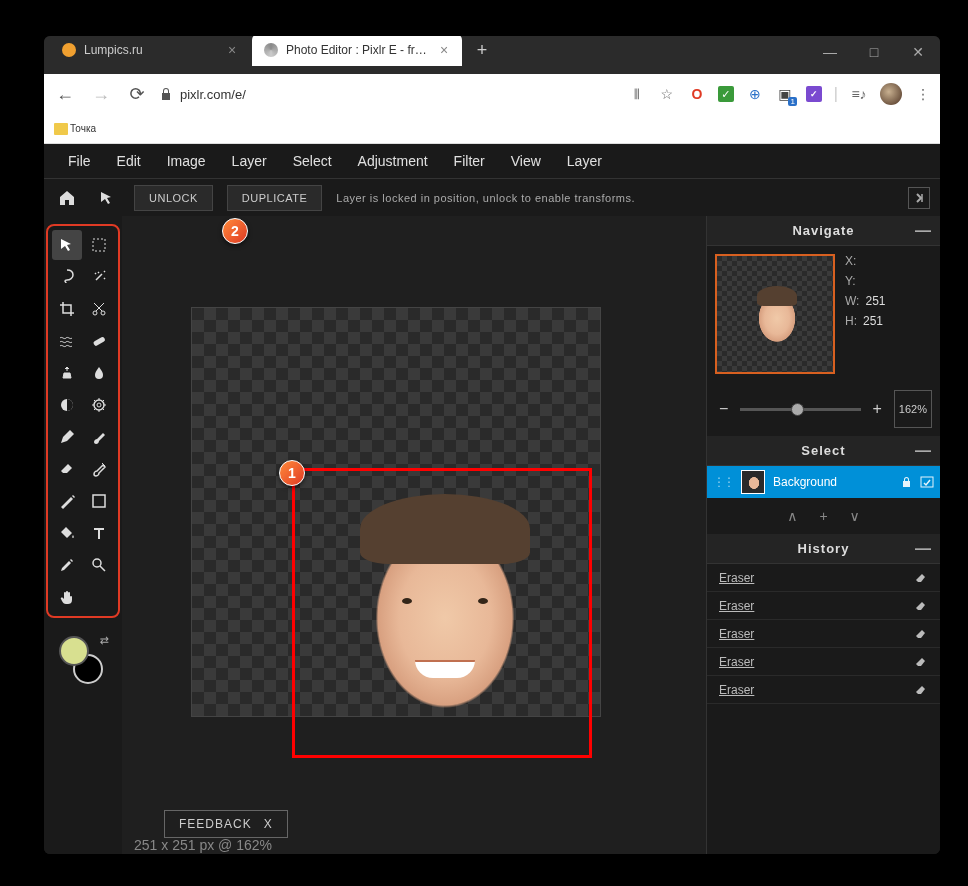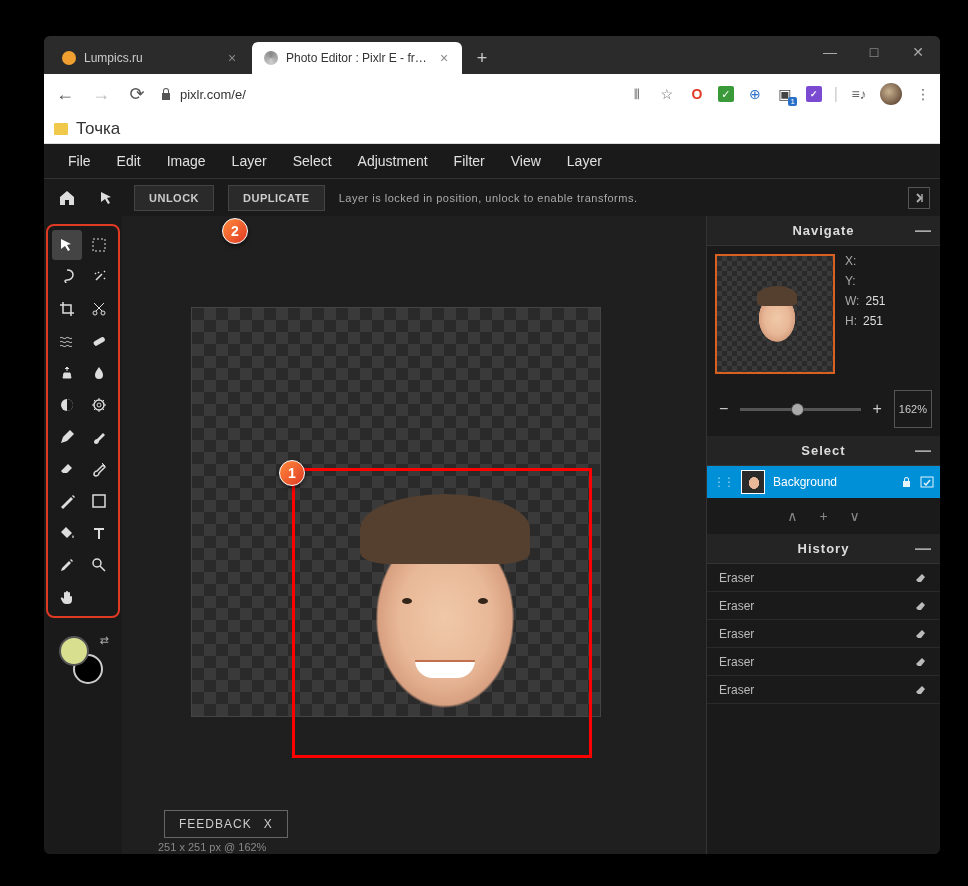--- a/index.html
+++ b/index.html
@@ -1,44 +1,44 @@
 <!DOCTYPE html>
 <html><head>
 <meta charset="utf-8">
 <style>
 * { margin: 0; padding: 0; box-sizing: border-box; font-family: Arial, sans-serif; }
 body { background: #000; width: 968px; height: 886px; overflow: hidden; position: relative; }
 .browser-window { position: absolute; top: 36px; left: 44px; width: 896px; height: 818px; background: #1a1a1a; border-radius: 6px; overflow: hidden; display: flex; flex-direction: column; }
-.tab-strip { background: #2b2b2b; height: 38px; display: flex; align-items: flex-end; padding: 0 6px; position: relative; }
+.tab-strip { background: #2b2b2b; height: 38px; display: flex; align-items: flex-end; padding: 8px 6px; position: relative; }
 .tab { height: 32px; padding: 0 12px; display: flex; align-items: center; gap: 8px; font-size: 12px; color: #ccc; border-radius: 6px 6px 0 0; margin-right: 2px; min-width: 200px; max-width: 210px; }
 .tab.active { background: #fff; color: #333; }
 .tab.inactive { background: #2b2b2b; }
 .favicon { width: 14px; height: 14px; border-radius: 50%; flex-shrink: 0; }
 .tab-close { width: 12px; height: 12px; display: flex; align-items: center; justify-content: center; font-size: 14px; color: #888; cursor: pointer; }
 .tab-title { flex: 1; overflow: hidden; white-space: nowrap; text-overflow: ellipsis; }
 .new-tab { width: 24px; height: 24px; display: flex; align-items: center; justify-content: center; color: #ccc; font-size: 18px; cursor: pointer; margin-left: 6px; margin-bottom: 4px; }
 .window-controls { position: absolute; right: 0; top: 0; display: flex; height: 32px; }
 .win-btn { width: 44px; height: 32px; display: flex; align-items: center; justify-content: center; color: #aaa; font-size: 14px; cursor: pointer; }
 .address-bar { background: #fff; height: 40px; display: flex; align-items: center; padding: 0 8px; gap: 10px; }
 .nav-btn { width: 26px; height: 26px; display: flex; align-items: center; justify-content: center; color: #555; cursor: pointer; font-size: 18px; }
 .nav-btn.disabled { color: #bbb; }
 .url-box { flex: 1; display: flex; align-items: center; gap: 8px; font-size: 13px; color: #333; }
 .lock-icon { color: #555; }
 .ext-icons { display: flex; gap: 12px; align-items: center; }
 .ext-ico { width: 18px; height: 18px; display: flex; align-items: center; justify-content: center; font-size: 14px; }
 .avatar { width: 22px; height: 22px; border-radius: 50%; background: radial-gradient(circle at 40% 40%, #c8b090, #4a3020); }
 .bookmarks-bar { background: #fff; height: 30px; display: flex; align-items: center; padding: 0 10px; gap: 6px; border-bottom: 1px solid #ddd; }
-.bookmark-item { display: flex; align-items: center; gap: 8px; font-size: 17px; color: #333; cursor: pointer; }
+.bookmark-item { display: flex; align-items: center; gap: 2px; font-size: 10px; color: #333; cursor: pointer; }
 .folder-icon { width: 14px; height: 12px; background: #f0c94a; border-radius: 1px; }
 .app-area { flex: 1; background: #1a1a1a; display: flex; flex-direction: column; overflow: hidden; }
 .menu-bar { background: #1a1a1a; height: 34px; display: flex; align-items: center; padding: 0 12px; gap: 2px; }
 .menu-item { color: #e0e0e0; font-size: 14px; padding: 6px 12px; cursor: pointer; }
 .tool-options-bar { background: #1a1a1a; height: 38px; display: flex; align-items: center; padding: 0 10px; gap: 14px; border-top: 1px solid #333; }
 .home-btn, .arrow-btn { width: 26px; height: 26px; display: flex; align-items: center; justify-content: center; color: #ddd; }
-.opt-btn { background: #2a2a2a; border: 1px solid #444; color: #ccc; font-size: 11px; font-weight: bold; padding: 6px 14px; cursor: pointer; letter-spacing: 0.5px; }
+.opt-btn { background: #2a2a2a; border: 1px solid #444; color: #ccc; font-size: 11px; font-weight: normal; padding: 6px 14px; cursor: pointer; letter-spacing: 0.5px; }
 .opt-text { color: #aaa; font-size: 11px; letter-spacing: 0.5px; }
 .toggle-panel { margin-left: auto; width: 22px; height: 22px; border: 1px solid #555; display: flex; align-items: center; justify-content: center; color: #aaa; cursor: pointer; }
 .workspace { flex: 1; display: flex; overflow: hidden; }
 .left-tools { width: 78px; background: #1a1a1a; display: flex; flex-direction: column; align-items: center; padding: 8px 0; position: relative; }
 .tool-grid { border: 2px solid #e03a24; border-radius: 8px; padding: 4px; display: grid; grid-template-columns: 30px 30px; gap: 2px; }
 .tool-cell { width: 30px; height: 30px; display: flex; align-items: center; justify-content: center; color: #ddd; cursor: pointer; border-radius: 3px; }
 .tool-cell.selected { background: #444; color: #fff; }
 .badge { position: absolute; width: 26px; height: 26px; border-radius: 50%; background: linear-gradient(135deg, #ff8a3a, #e03a24); border: 1px solid #fff; color: #fff; font-weight: bold; font-size: 14px; display: flex; align-items: center; justify-content: center; box-shadow: 0 2px 4px rgba(0,0,0,0.5); z-index: 10; }
 .color-picker { margin-top: 18px; position: relative; width: 48px; height: 48px; }
 .fg-color { position: absolute; top: 0; left: 0; width: 30px; height: 30px; border-radius: 50%; background: #d8e090; border: 2px solid #555; z-index: 2; }
@@ -50,21 +50,21 @@
 .sel-box { position: absolute; top: 160px; left: 100px; width: 300px; height: 290px; border: 3px solid #ff0000; }
 .face { position: absolute; top: 180px; left: 148px; width: 210px; height: 250px; }
 .head { width: 100%; height: 100%; background: radial-gradient(ellipse 55% 60% at 50% 52%, #f0c9a8 0%, #e8b898 40%, #d8a080 58%, transparent 60%); border-radius: 50% 50% 48% 48%; position: relative; }
 .hair { position: absolute; top: 6px; left: 20px; right: 20px; height: 70px; background: #554030; border-radius: 60% 60% 20% 20%; }
 .eye { position: absolute; width: 10px; height: 6px; background: #332518; border-radius: 50%; top: 110px; }
 .eye.l { left: 62px; } .eye.r { right: 62px; }
 .mouth { position: absolute; bottom: 60px; left: 50%; transform: translateX(-50%); width: 60px; height: 18px; background: #fff; border-radius: 0 0 30px 30px; border-top: 2px solid #c07050; }
 .badge1 { top: 152px; left: 87px; }
 .badge2 { top: -2px; left: 178px; }
 .feedback-box { position: absolute; bottom: 16px; left: 42px; border: 1px solid #666; padding: 6px 14px; color: #ccc; font-size: 12px; letter-spacing: 1px; display: flex; gap: 12px; cursor: pointer; }
-.canvas-info { position: absolute; bottom: 1px; left: 12px; color: #888; font-size: 11px; margin-left: 24px; }
+.canvas-info { position: absolute; bottom: 1px; left: 12px; color: #888; font-size: 14px; }
 .right-panels { width: 234px; background: #1a1a1a; display: flex; flex-direction: column; border-left: 1px solid #333; }
 .panel-header { background: #242424; height: 30px; display: flex; align-items: center; justify-content: center; color: #ddd; font-size: 13px; font-weight: bold; letter-spacing: 1px; position: relative; border-bottom: 1px solid #333; }
 .panel-minimize { position: absolute; right: 8px; color: #aaa; font-size: 16px; cursor: pointer; }
 .navigate-panel { padding: 8px; }
 .nav-content { display: flex; gap: 10px; }
 .nav-thumb { width: 120px; height: 120px; border: 2px solid #d86020; background-image: linear-gradient(45deg,#3a3a3a 25%,transparent 25%),linear-gradient(-45deg,#3a3a3a 25%,transparent 25%),linear-gradient(45deg,transparent 75%,#3a3a3a 75%),linear-gradient(-45deg,transparent 75%,#3a3a3a 75%); background-size: 10px 10px; background-position: 0 0,0 5px,5px -5px,-5px 0; background-color:#2a2a2a; position: relative; overflow: hidden; }
 .nav-thumb .mini-face { position: absolute; top: 28px; left: 32px; width: 56px; height: 66px; background: radial-gradient(ellipse 55% 60% at 50% 52%, #f0c9a8 0%, #e8b898 40%, #d8a080 58%, transparent 60%); border-radius: 50%; }
 .nav-thumb .mini-hair { position: absolute; top: 2px; left: 8px; right: 8px; height: 20px; background: #554030; border-radius: 60% 60% 20% 20%; }
 .nav-info { font-size: 12px; color: #aaa; display: flex; flex-direction: column; gap: 6px; }
 .nav-info div { display: flex; gap: 6px; }
@@ -78,21 +78,21 @@
 .layer-row { background: #0090d8; height: 32px; display: flex; align-items: center; padding: 0 6px; gap: 8px; color: #fff; font-size: 12px; }
 .layer-drag { color: rgba(255,255,255,0.6); font-size: 12px; letter-spacing: -2px; }
 .layer-thumb { width: 24px; height: 24px; background: #2a2a2a; border: 1px solid #fff; position: relative; overflow: hidden; }
 .layer-thumb::after { content: ""; position: absolute; top: 4px; left: 5px; width: 14px; height: 16px; background: radial-gradient(ellipse, #e8b898 50%, transparent 55%); border-radius: 50%; }
 .layer-name { flex: 1; }
 .layer-ico { font-size: 12px; opacity: 0.9; }
 .layer-actions { display: flex; justify-content: center; gap: 22px; padding: 10px 0; color: #888; }
 .layer-act-btn { cursor: pointer; font-size: 14px; }
 .history-panel { flex: 1; display: flex; flex-direction: column; margin-top: auto; }
 .history-list { flex: 1; overflow-y: auto; }
-.history-item { height: 28px; display: flex; align-items: center; justify-content: space-between; padding: 0 12px; color: #bbb; font-size: 12px; border-bottom: 1px solid #2a2a2a; cursor: pointer; }
+.history-item { height: 28px; display: flex; align-items: center; justify-content: space-between; padding: 0 12px; color: #bbb; font-size: 12px; border-bottom: 1px solid #2a2a2a; cursor: pointer; text-decoration: underline; }
 .history-item.active { background: #0090d8; color: #fff; }
 .history-ico { font-size: 12px; }
 svg { display: block; }
 </style>
 </head>
 <body>
 
 <div class="browser-window">
 
   <div class="tab-strip">

